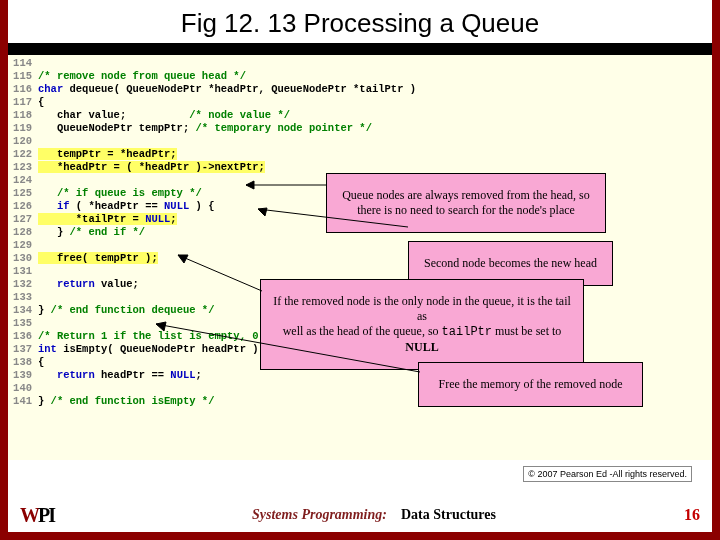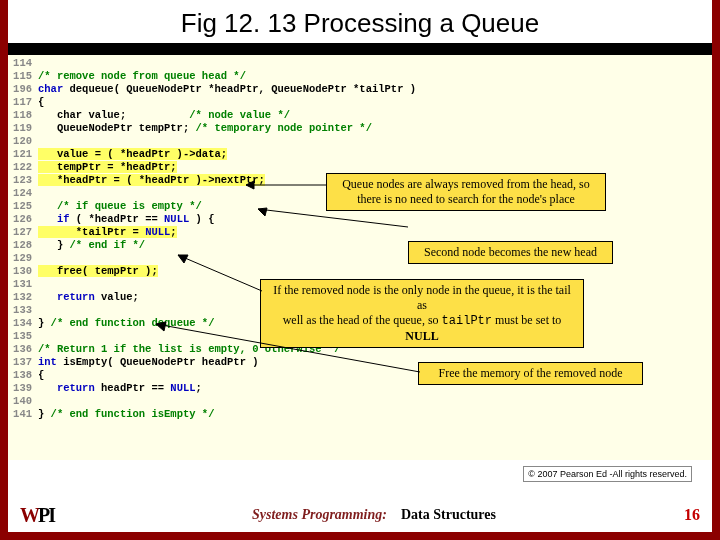--- a/index.html
+++ b/index.html
@@ -45,25 +45,25 @@
     flex-shrink: 0;
     font-weight: bold;
   }
   .kw  { color: #0000C0; font-weight: bold; }
   .cm  { color: #008000; font-weight: bold; }
   .hl  { background: #FFFF66; }
   .dk  { color: #000; font-weight: bold; }
 
   .callout {
     position: absolute;
-    background: #fde047;
+    background: #f9a8d4;
     border: 1px solid #000;
     font-family: "Times New Roman", serif;
     font-size: 12px;
-    padding: 3px 8px;
+    padding: 14px 8px;
     text-align: center;
     line-height: 1.25;
   }
   .arrow {
     position: absolute;
     stroke: #000;
     fill: #000;
   }
   .footer {
     position: absolute;
@@ -144,26 +144,25 @@
     <polygon points="8,4 18,4 14,12"></polygon>
   </svg>
 
   <div class="callout" style="top:307px; left:410px; width:225px;">Free the memory of the removed node</div>
   <svg class="arrow" style="top:265px; left:140px;" width="274" height="56">
     <line x1="272" y1="52" x2="8" y2="4" stroke="#000" stroke-width="1"></line>
     <polygon points="8,4 18,2 16,11"></polygon>
   </svg>
 <div class="code-line"><span class="ln">114</span><span><span class="dk"></span></span></div>
     <div class="code-line"><span class="ln">115</span><span><span class="cm">/* remove node from queue head */</span></span></div>
-    <div class="code-line"><span class="ln">196</span><span><span class="kw">char</span><span class="dk"> dequeue( QueueNodePtr *headPtr, QueueNodePtr *tailPtr )</span></span></div>
+    <div class="code-line"><span class="ln">116</span><span><span class="kw">char</span><span class="dk"> dequeue( QueueNodePtr *headPtr, QueueNodePtr *tailPtr )</span></span></div>
     <div class="code-line"><span class="ln">117</span><span><span class="dk">{</span></span></div>
     <div class="code-line"><span class="ln">118</span><span><span class="dk">   char</span><span class="dk"> value;          </span><span class="cm">/* node value */</span></span></div>
     <div class="code-line"><span class="ln">119</span><span><span class="dk">   QueueNodePtr tempPtr; </span><span class="cm">/* temporary node pointer */</span></span></div>
     <div class="code-line"><span class="ln">120</span><span><span class="dk"></span></span></div>
-    <div class="code-line"><span class="ln">121</span><span><span class="hl dk">   value = ( *headPtr )-&gt;data;</span></span></div>
     <div class="code-line"><span class="ln">122</span><span><span class="hl dk">   tempPtr = *headPtr;</span></span></div>
     <div class="code-line"><span class="ln">123</span><span><span class="hl dk">   *headPtr = ( *headPtr )-&gt;nextPtr;</span></span></div>
     <div class="code-line"><span class="ln">124</span><span><span class="dk"></span></span></div>
     <div class="code-line"><span class="ln">125</span><span><span class="cm">   /* if queue is empty */</span></span></div>
     <div class="code-line"><span class="ln">126</span><span><span class="kw">   if</span><span class="dk"> ( *headPtr == </span><span class="kw">NULL</span><span class="dk"> ) {</span></span></div>
     <div class="code-line"><span class="ln">127</span><span><span class="hl dk">      *tailPtr = <span class="kw">NULL</span>;</span></span></div>
     <div class="code-line"><span class="ln">128</span><span><span class="dk">   } </span><span class="cm">/* end if */</span></span></div>
     <div class="code-line"><span class="ln">129</span><span><span class="dk"></span></span></div>
     <div class="code-line"><span class="ln">130</span><span><span class="hl dk">   free( tempPtr );</span></span></div>
     <div class="code-line"><span class="ln">131</span><span><span class="dk"></span></span></div>

